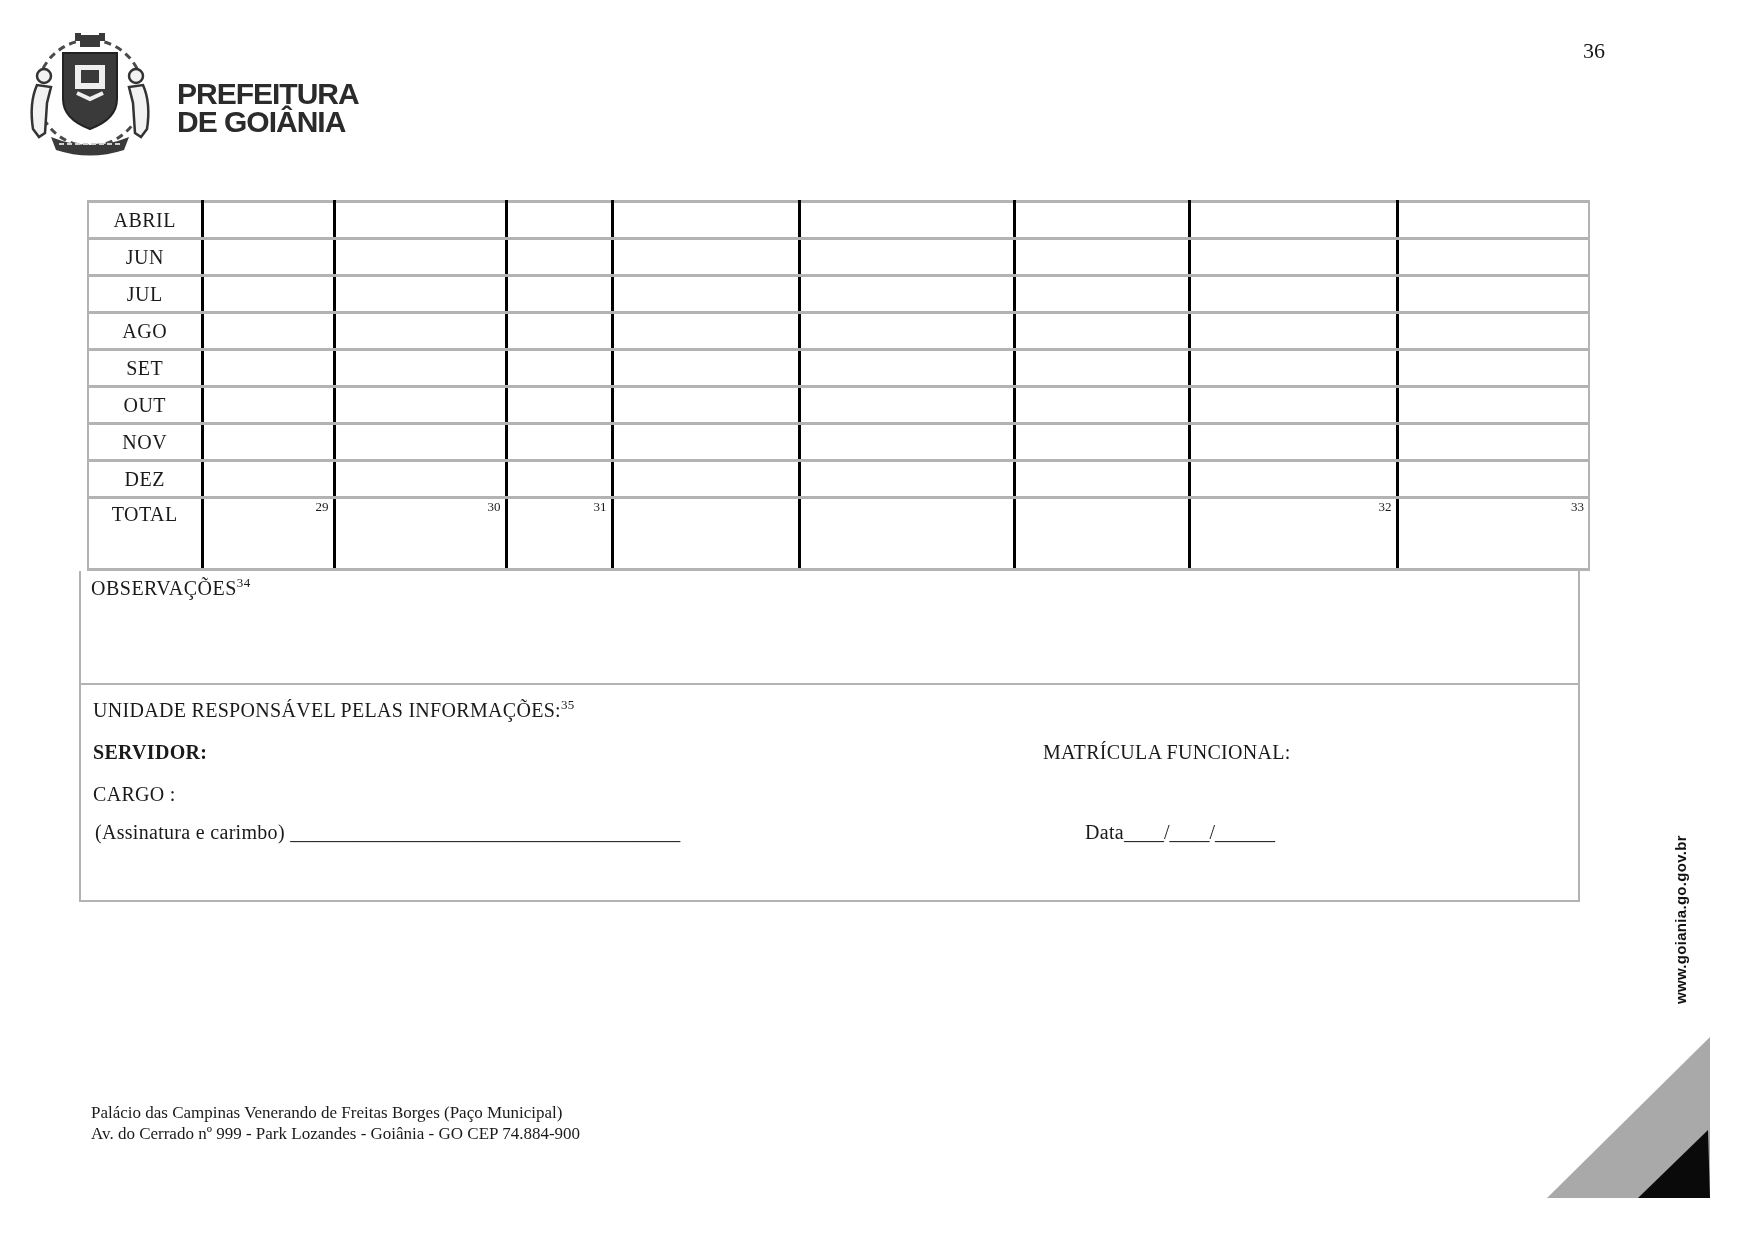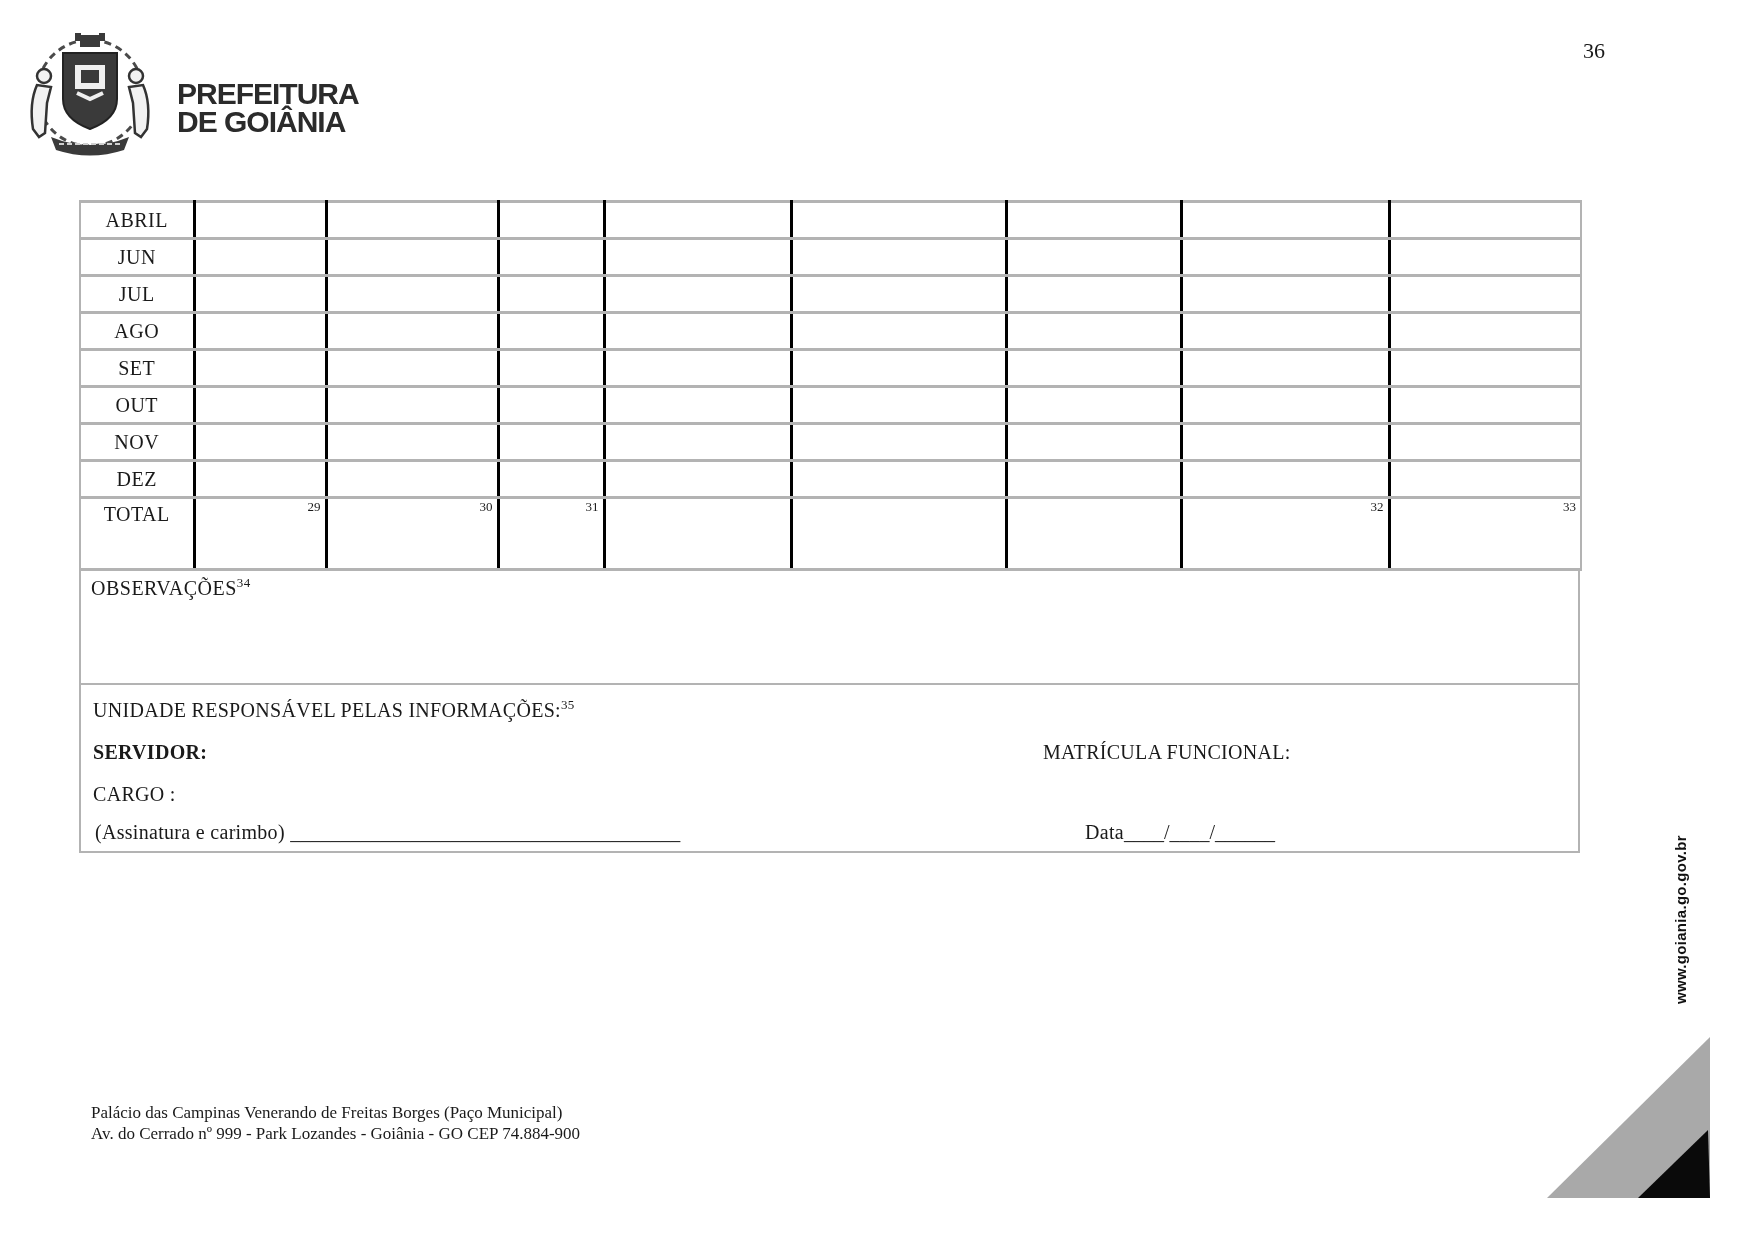--- a/index.html
+++ b/index.html
@@ -25,21 +25,21 @@
   }
   .logo-wrap{position:absolute;left:17px;top:33px;width:146px;height:130px;}
   .brand{
     position:absolute;left:177px;top:80px;
     font-family:"Liberation Sans", sans-serif;
     font-weight:bold;font-size:30px;line-height:28px;
     letter-spacing:-1px;color:var(--brand);
   }
   .form-stack{position:absolute;left:79px;top:200px;width:1501px;}
   table.months{
-    border-collapse:collapse;table-layout:fixed;width:1501px;
+    border-collapse:collapse;table-layout:fixed;width:1501px;margin-left:8px;
   }
   table.months td{
     border-top:3px solid var(--grayline);
     border-bottom:3px solid var(--grayline);
     border-left:3px solid var(--vline);
     border-right:3px solid var(--vline);
     font-size:20px;
     vertical-align:middle;
     overflow:hidden;
   }
@@ -53,21 +53,21 @@
   td.fn-cell{text-align:right;padding:1px 4px 0 0;}
   .fn-sup{font-size:13px;line-height:13px;vertical-align:top;text-align:center;}
   .obs-box{
     width:1501px;height:114px;
     border:2px solid var(--grayline);border-top:none;
     padding:6px 0 0 10px;
     font-size:20px;letter-spacing:0.5px;
   }
   .unit-box{
     position:relative;
-    width:1501px;height:168px;
+    width:1501px;height:217px;
     border:2px solid var(--grayline);border-top:none;
     font-size:20px;
   }
   .unit-box .fline{position:absolute;white-space:nowrap;letter-spacing:0.3px;}
   .l-unit{left:12px;top:14px;}
   .l-servidor{left:12px;top:56px;font-weight:bold;}
   .l-matricula{left:962px;top:56px;}
   .l-cargo{left:12px;top:98px;}
   .l-assin{left:14px;top:136px;}
   .l-data{left:1004px;top:136px;}

